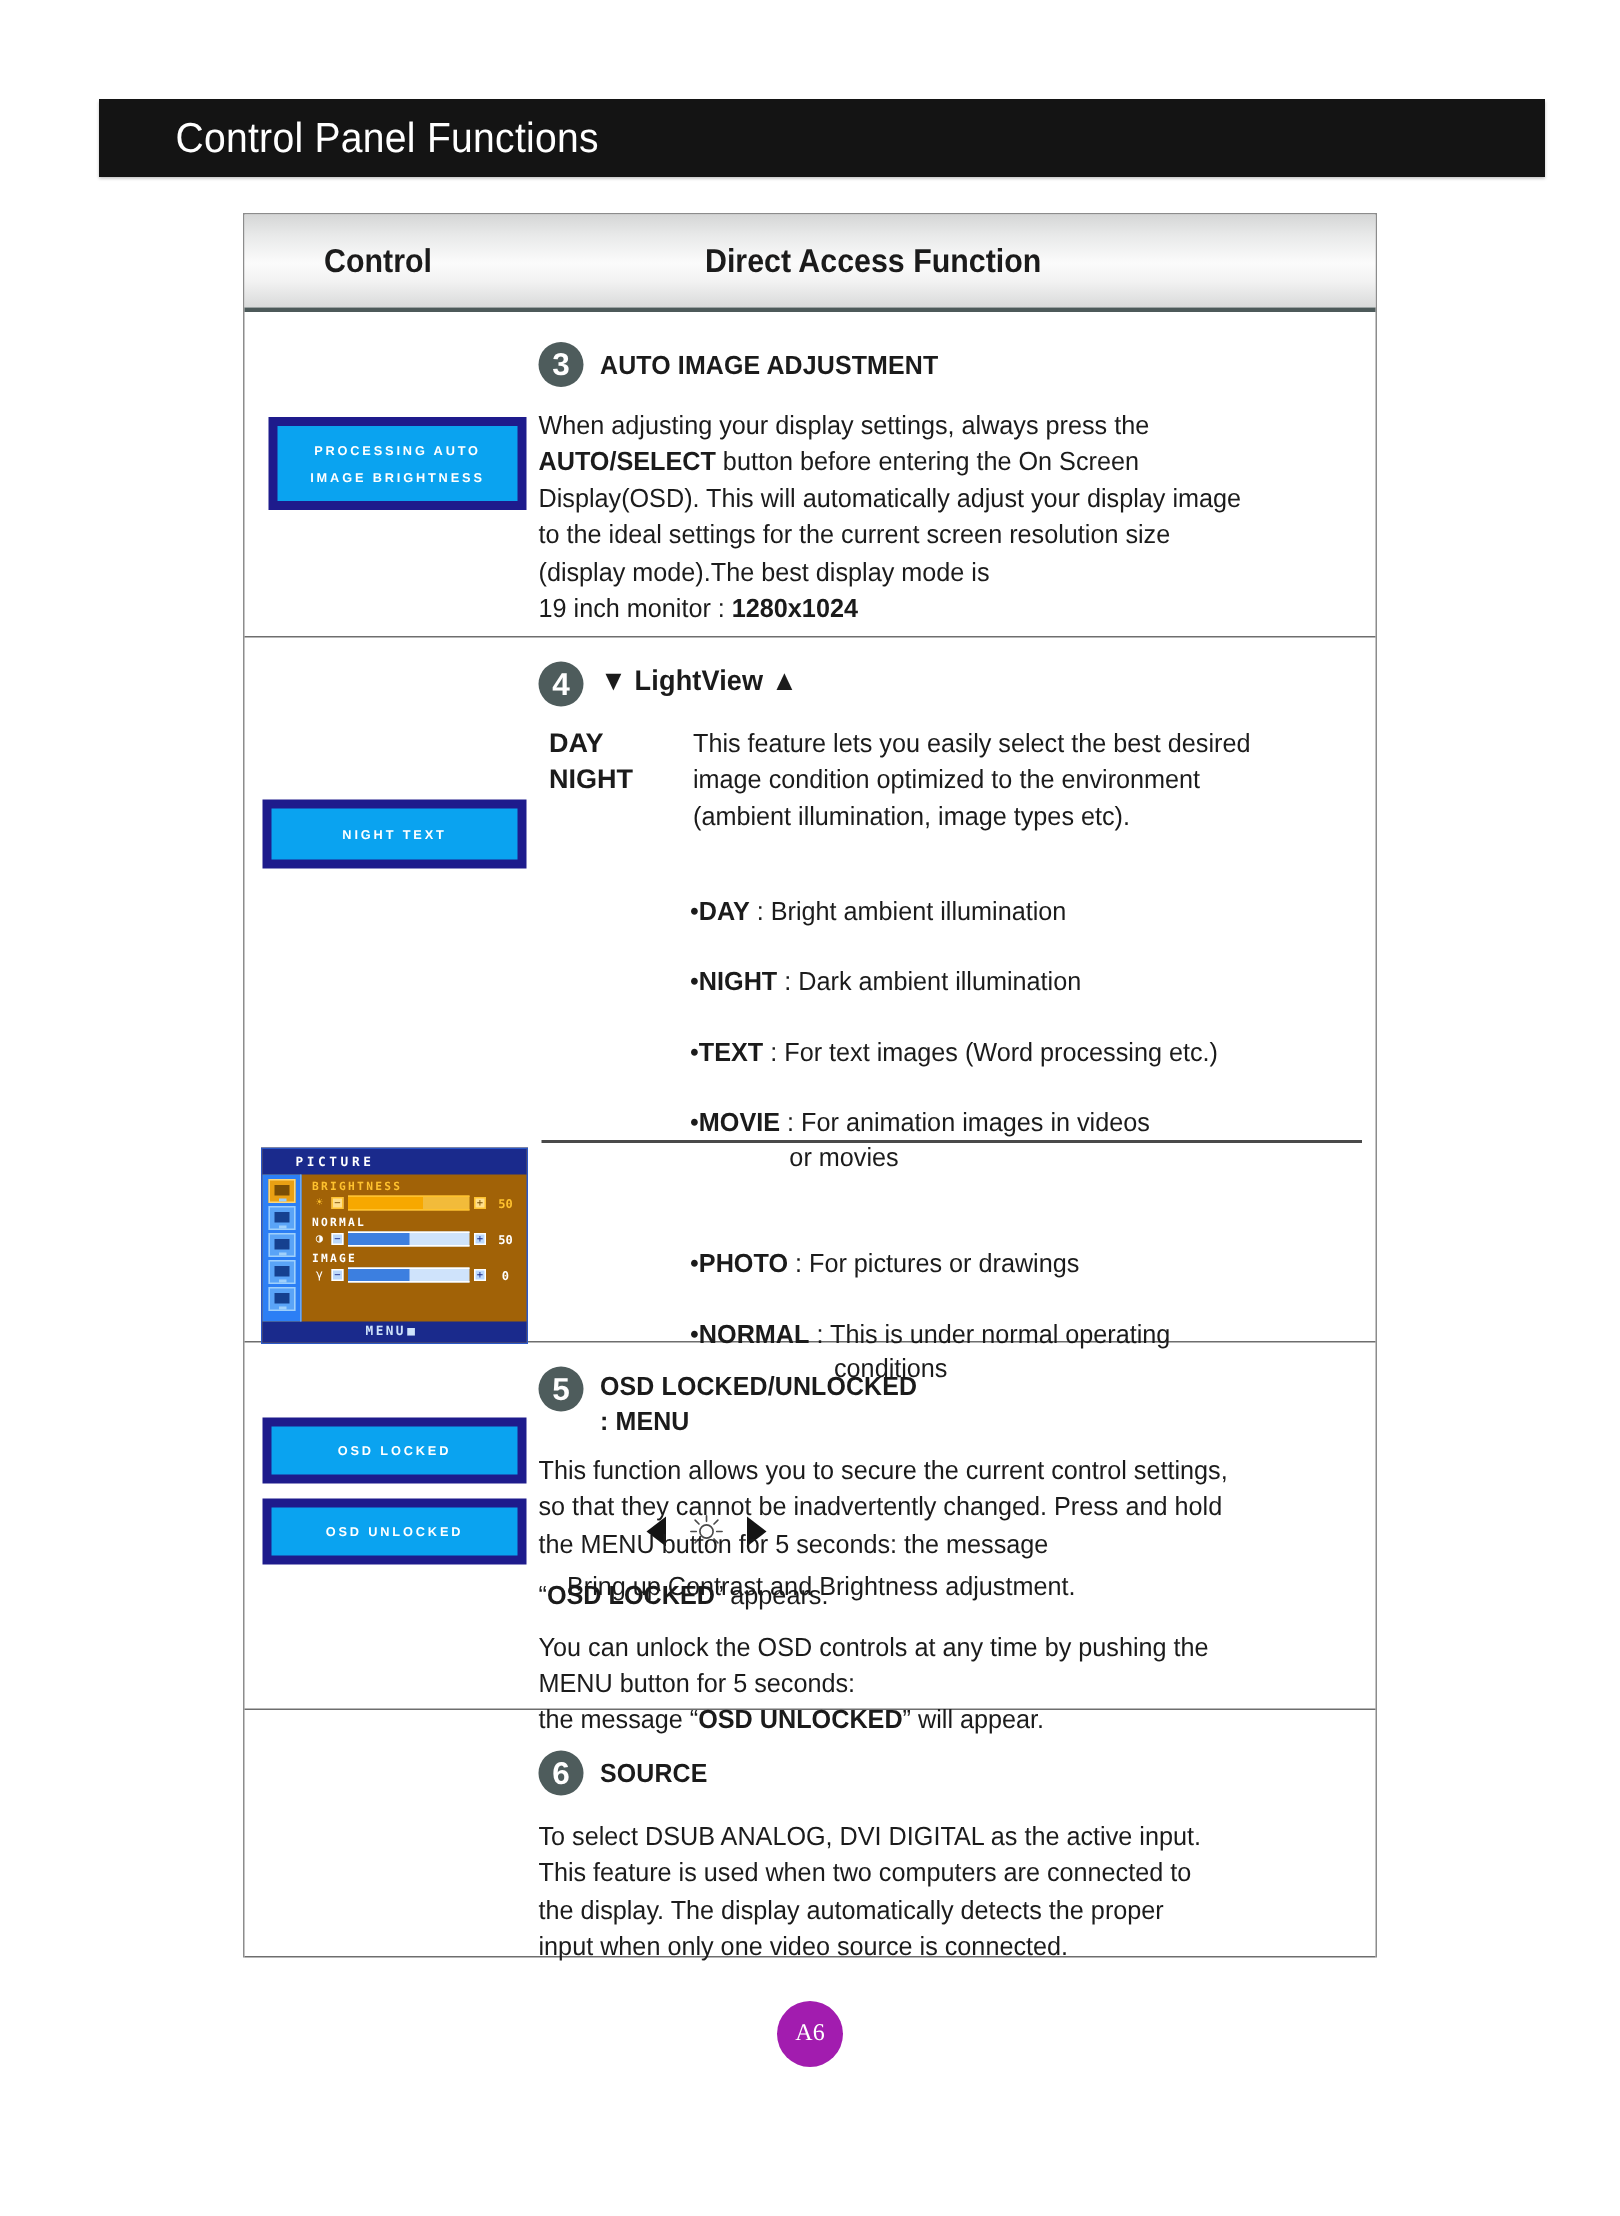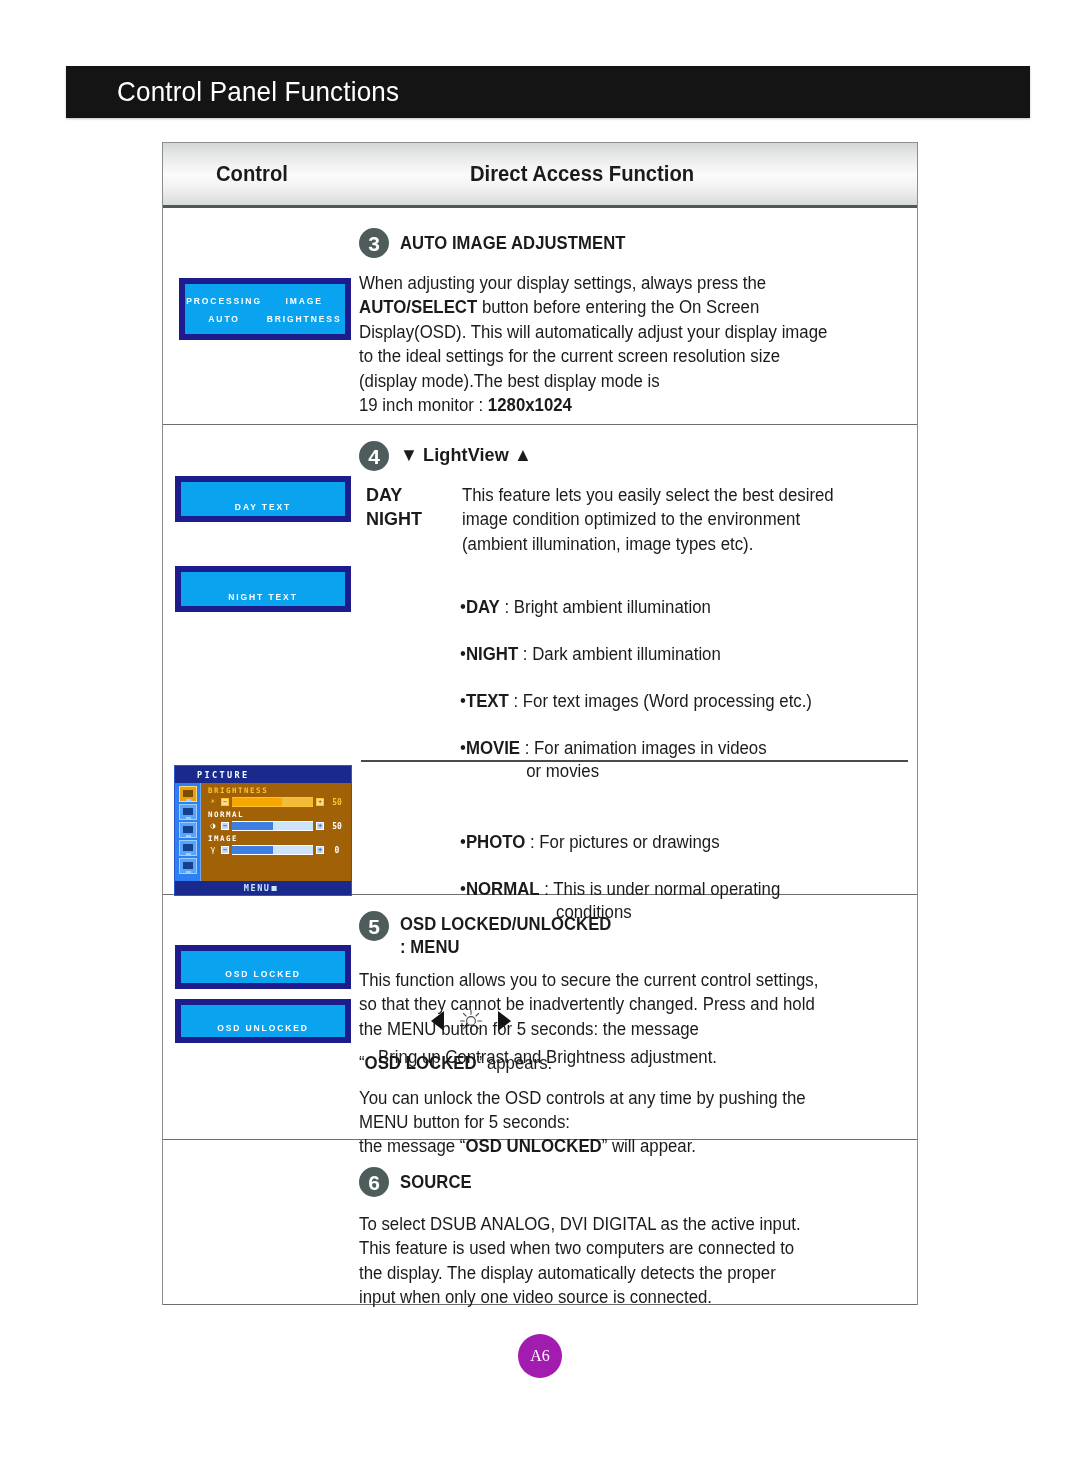--- a/index.html
+++ b/index.html
@@ -127,33 +127,33 @@
     display: block;
   }
   .chip .inner {
     background: #0aa3f0;
     color: #ffffff;
     text-align: center;
     font-size: 8.5px;
     font-weight: bold;
     letter-spacing: 1.9px;
     display: flex;
-    flex-direction: row;
-    align-items: flex-end;
+    flex-direction: column;
+    align-items: center;
     justify-content: center;
     height: 100%;
     box-sizing: border-box;
   }
   .chip .inner span { display: block; line-height: 18px; }
 
   .chip-auto { position: absolute; left: 16px; top: 70px; width: 172px; height: 62px; }
   .chip-auto .inner { padding: 6px 0; }
 
   .chip-day   { position: absolute; left: 12px; top: 51px;  width: 176px; height: 46px; }
-  .chip-night { position: absolute; left: 12px; top: 108px; width: 176px; height: 46px; margin-top: 33px; }
+  .chip-night { position: absolute; left: 12px; top: 108px; width: 176px; height: 46px; }
   .chip-lock  { position: absolute; left: 12px; top: 50px;  width: 176px; height: 44px; }
   .chip-unlock{ position: absolute; left: 12px; top: 104px; width: 176px; height: 44px; }
 
   
   .osd {
     position: absolute;
     left: 11px; top: 20px;
     width: 178px; height: 131px;
     background: #a16207;
     border: 1px solid #2a58c8;
@@ -284,25 +284,20 @@
 </span><b>AUTO/SELECT</b><span> button before entering the On Screen
 Display(OSD). This will automatically adjust your display image
 to the ideal settings for the current screen resolution size
 (display mode).The best display mode is
 19 inch monitor : </span><b>1280x1024</b></div>
     </div>
   </div>
 
   <div class="section" style="height:470px;">
     <div class="col-left">
-      <div class="chip chip-day">
-        <div class="inner">
-            <span>DAY TEXT</span>
-          </div>
-      </div>
       <div class="chip chip-night">
         <div class="inner">
             <span>NIGHT TEXT</span>
           </div>
       </div>
 
       <div style="position:absolute; left:0; top:320px; width:100%; height:140px;">
         <div class="osd">
           <div class="osd-title">PICTURE</div>
           <div class="osd-body">

